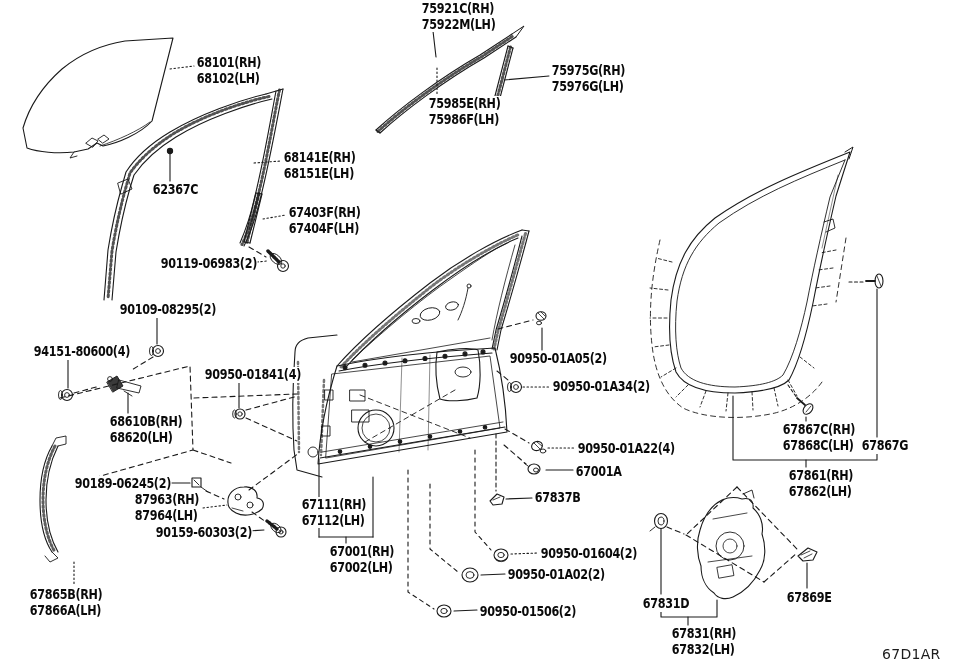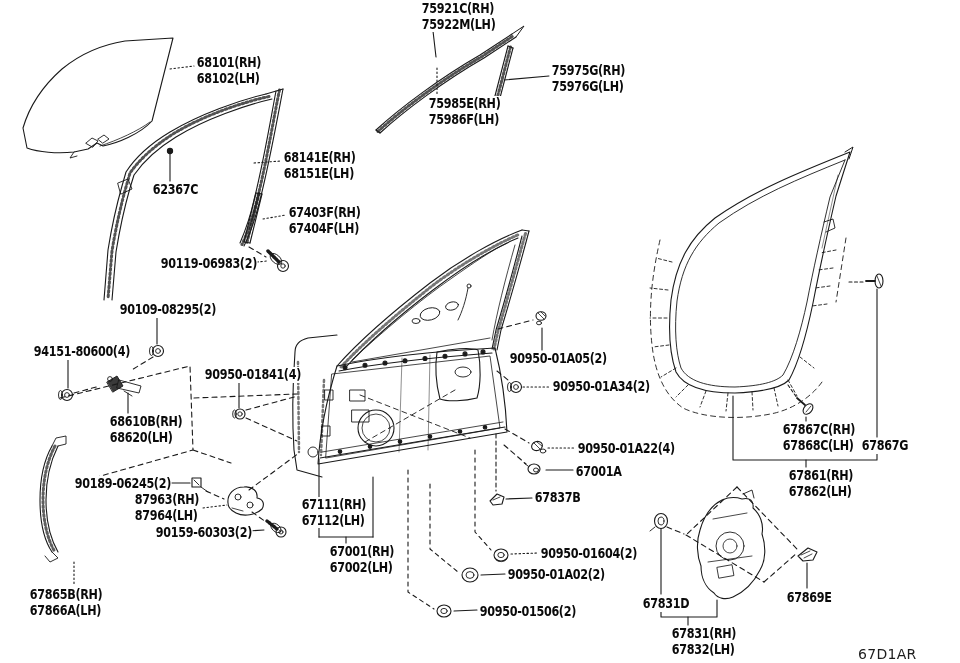--- a/index.html
+++ b/index.html
@@ -471,15 +471,15 @@
   <span>67831D</span>
 </div>
 <div class="lbl" style="left:671px;top:626px">
   <span>67831(RH)</span>
   <span>67832(LH)</span>
 </div>
 <div class="lbl" style="left:786px;top:590px">
   <span>67869E</span>
 </div>
 
-<div class="code" style="left:858px;top:646px">67D1AR</div>
+<div class="code" style="left:882px;top:646px">67D1AR</div>
 
 </div>
 
 </body></html>

